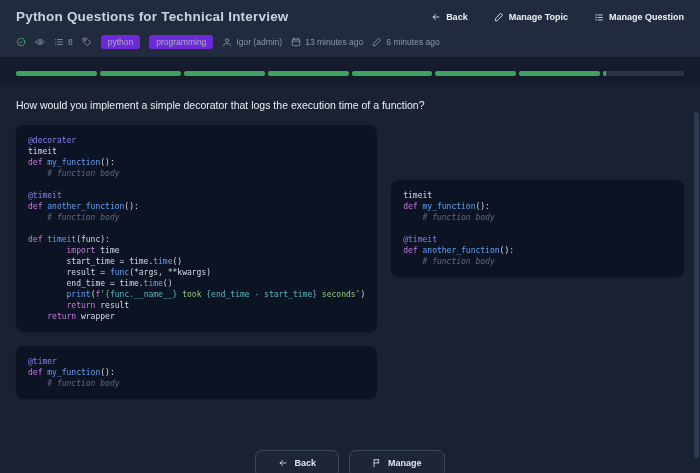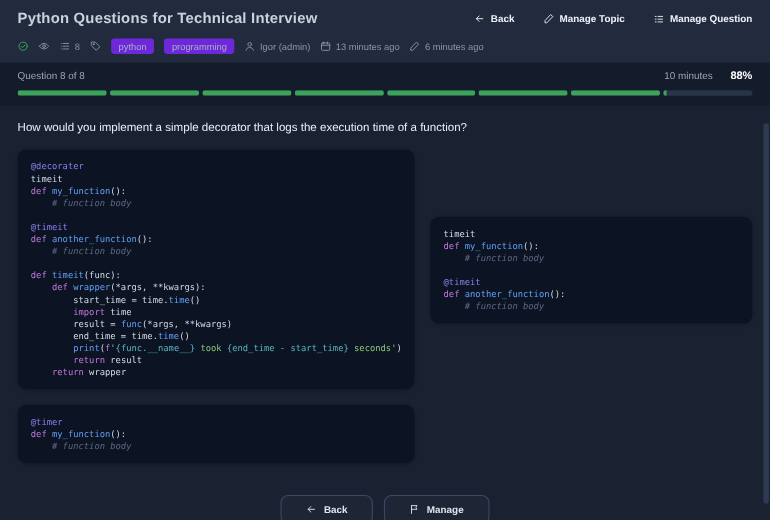--- a/index.html
+++ b/index.html
@@ -123,27 +123,20 @@
     <div class="meta-item">
       <svg viewBox="0 0 24 24">
           <path d="M16.5 3.5l4 4L7.5 21H3.5v-4z"></path>
         </svg>
       <span>6 minutes ago</span>
     </div>
   </div>
 </div>
 
 <div class="progress-band">
-  <div class="progress-row">
-    <span>Question 8 of 8</span>
-    <span class="p-right">
-      <span>10 minutes</span>
-      <span class="pct">88%</span>
-    </span>
-  </div>
   <div class="pbar">
       <div class="pseg">
         <div class="pfill" style="width: 100%;"></div>
       </div>
       <div class="pseg">
         <div class="pfill" style="width: 100%;"></div>
       </div>
       <div class="pseg">
         <div class="pfill" style="width: 100%;"></div>
       </div>
@@ -173,23 +166,22 @@
         <div class="code-line"><span class="tk-dec">@decorater</span></div>
         <div class="code-line"><span class="tk-txt">timeit</span></div>
         <div class="code-line"><span class="tk-kw">def </span><span class="tk-fn">my_function</span><span class="tk-txt">():</span></div>
         <div class="code-line"><span class="tk-com">    # function body</span></div>
         <div class="code-line">&nbsp;</div>
         <div class="code-line"><span class="tk-dec">@timeit</span></div>
         <div class="code-line"><span class="tk-kw">def </span><span class="tk-fn">another_function</span><span class="tk-txt">():</span></div>
         <div class="code-line"><span class="tk-com">    # function body</span></div>
         <div class="code-line">&nbsp;</div>
         <div class="code-line"><span class="tk-kw">def </span><span class="tk-fn">timeit</span><span class="tk-txt">(func):</span></div>
-        <div class="code-line"><span class="tk-txt">    </span><span class="tk-kw">def </span><span class="tk-fn">wrapper</span><span class="tk-txt">(*args, **kwargs):</span></div>
+        <div class="code-line"><span class="tk-txt">        </span><span class="tk-kw">import</span><span class="tk-txt"> time</span></div>
         <div class="code-line"><span class="tk-txt">        start_time = time.</span><span class="tk-fn">time</span><span class="tk-txt">()</span></div>
-        <div class="code-line"><span class="tk-txt">        </span><span class="tk-kw">import</span><span class="tk-txt"> time</span></div>
         <div class="code-line"><span class="tk-txt">        result = </span><span class="tk-fn">func</span><span class="tk-txt">(*args, **kwargs)</span></div>
         <div class="code-line"><span class="tk-txt">        end_time = time.</span><span class="tk-fn">time</span><span class="tk-txt">()</span></div>
         <div class="code-line"><span class="tk-txt">        </span><span class="tk-fn">print</span><span class="tk-txt">(</span><span class="tk-kw">f</span><span class="tk-str">'</span><span class="tk-interp">{func.__name__}</span><span class="tk-str"> took </span><span class="tk-interp">{end_time - start_time}</span><span class="tk-str"> seconds'</span><span class="tk-txt">)</span></div>
         <div class="code-line"><span class="tk-txt">        </span><span class="tk-kw">return</span><span class="tk-txt"> result</span></div>
         <div class="code-line"><span class="tk-txt">    </span><span class="tk-kw">return</span><span class="tk-txt"> wrapper</span></div>
       </div>
   </div>
   <div class="opt-card opt-b">
     <div class="codeblock">
         <div class="code-line"><span class="tk-txt">timeit</span></div>

